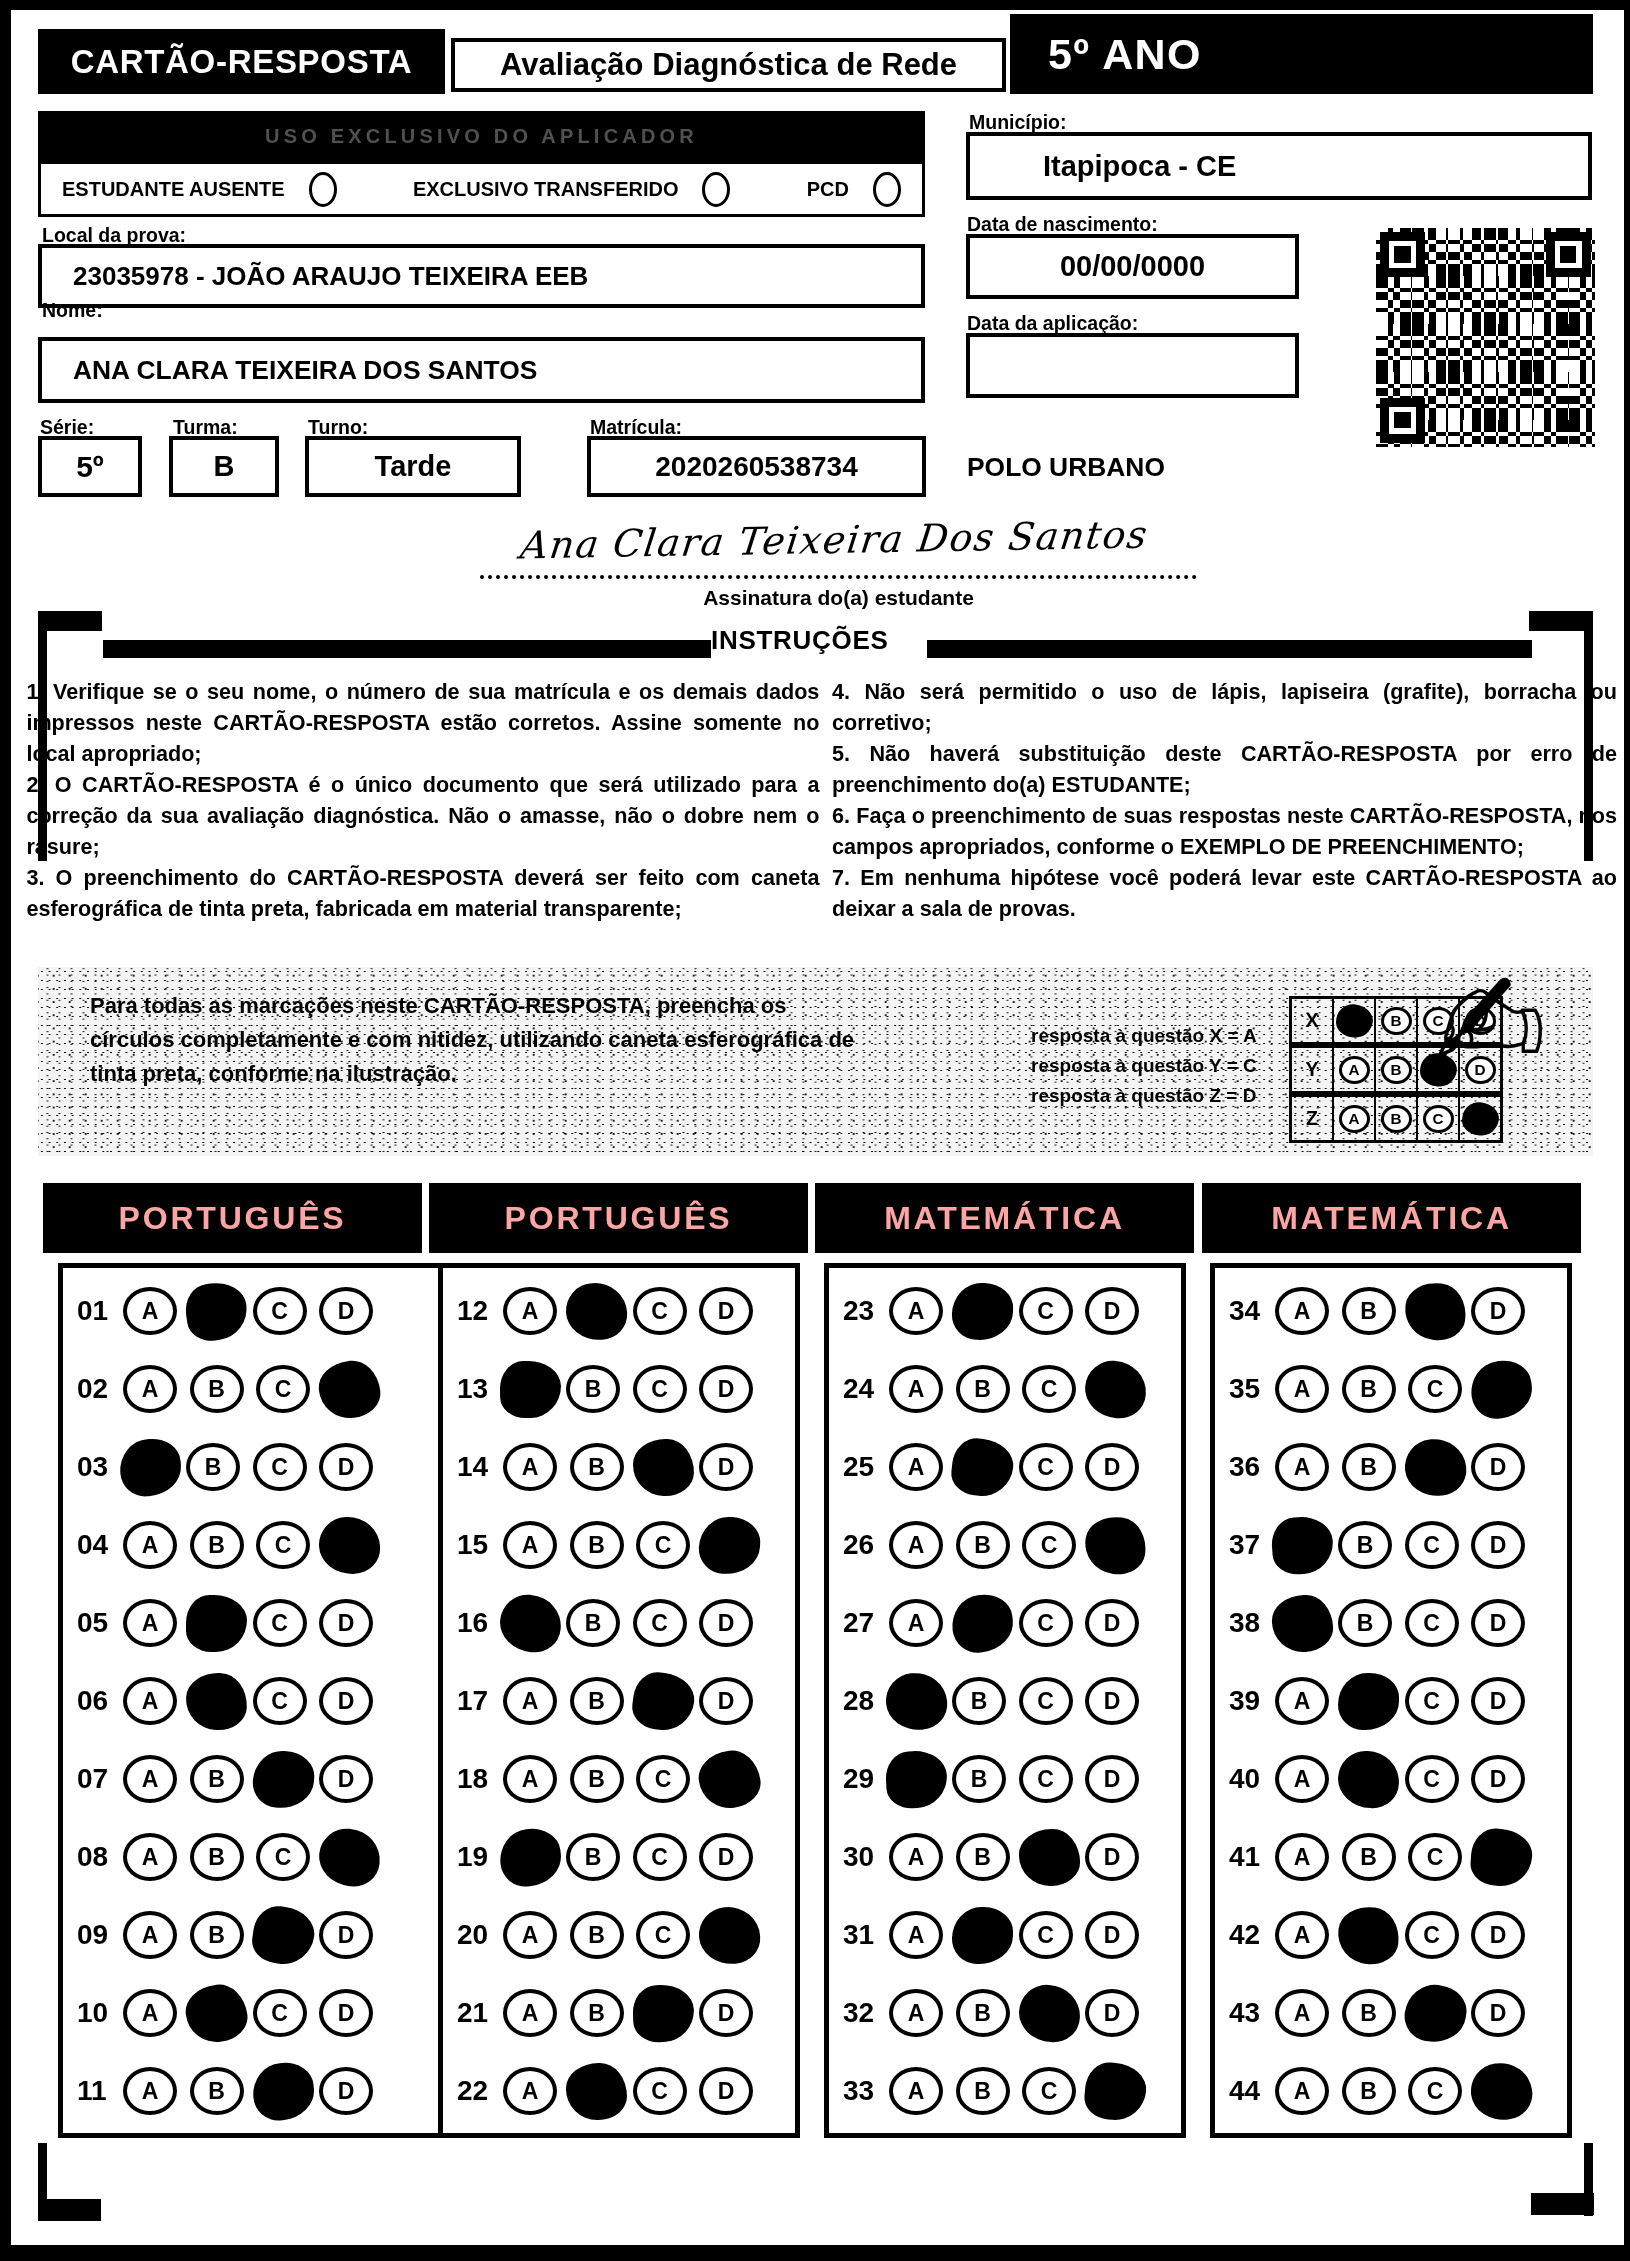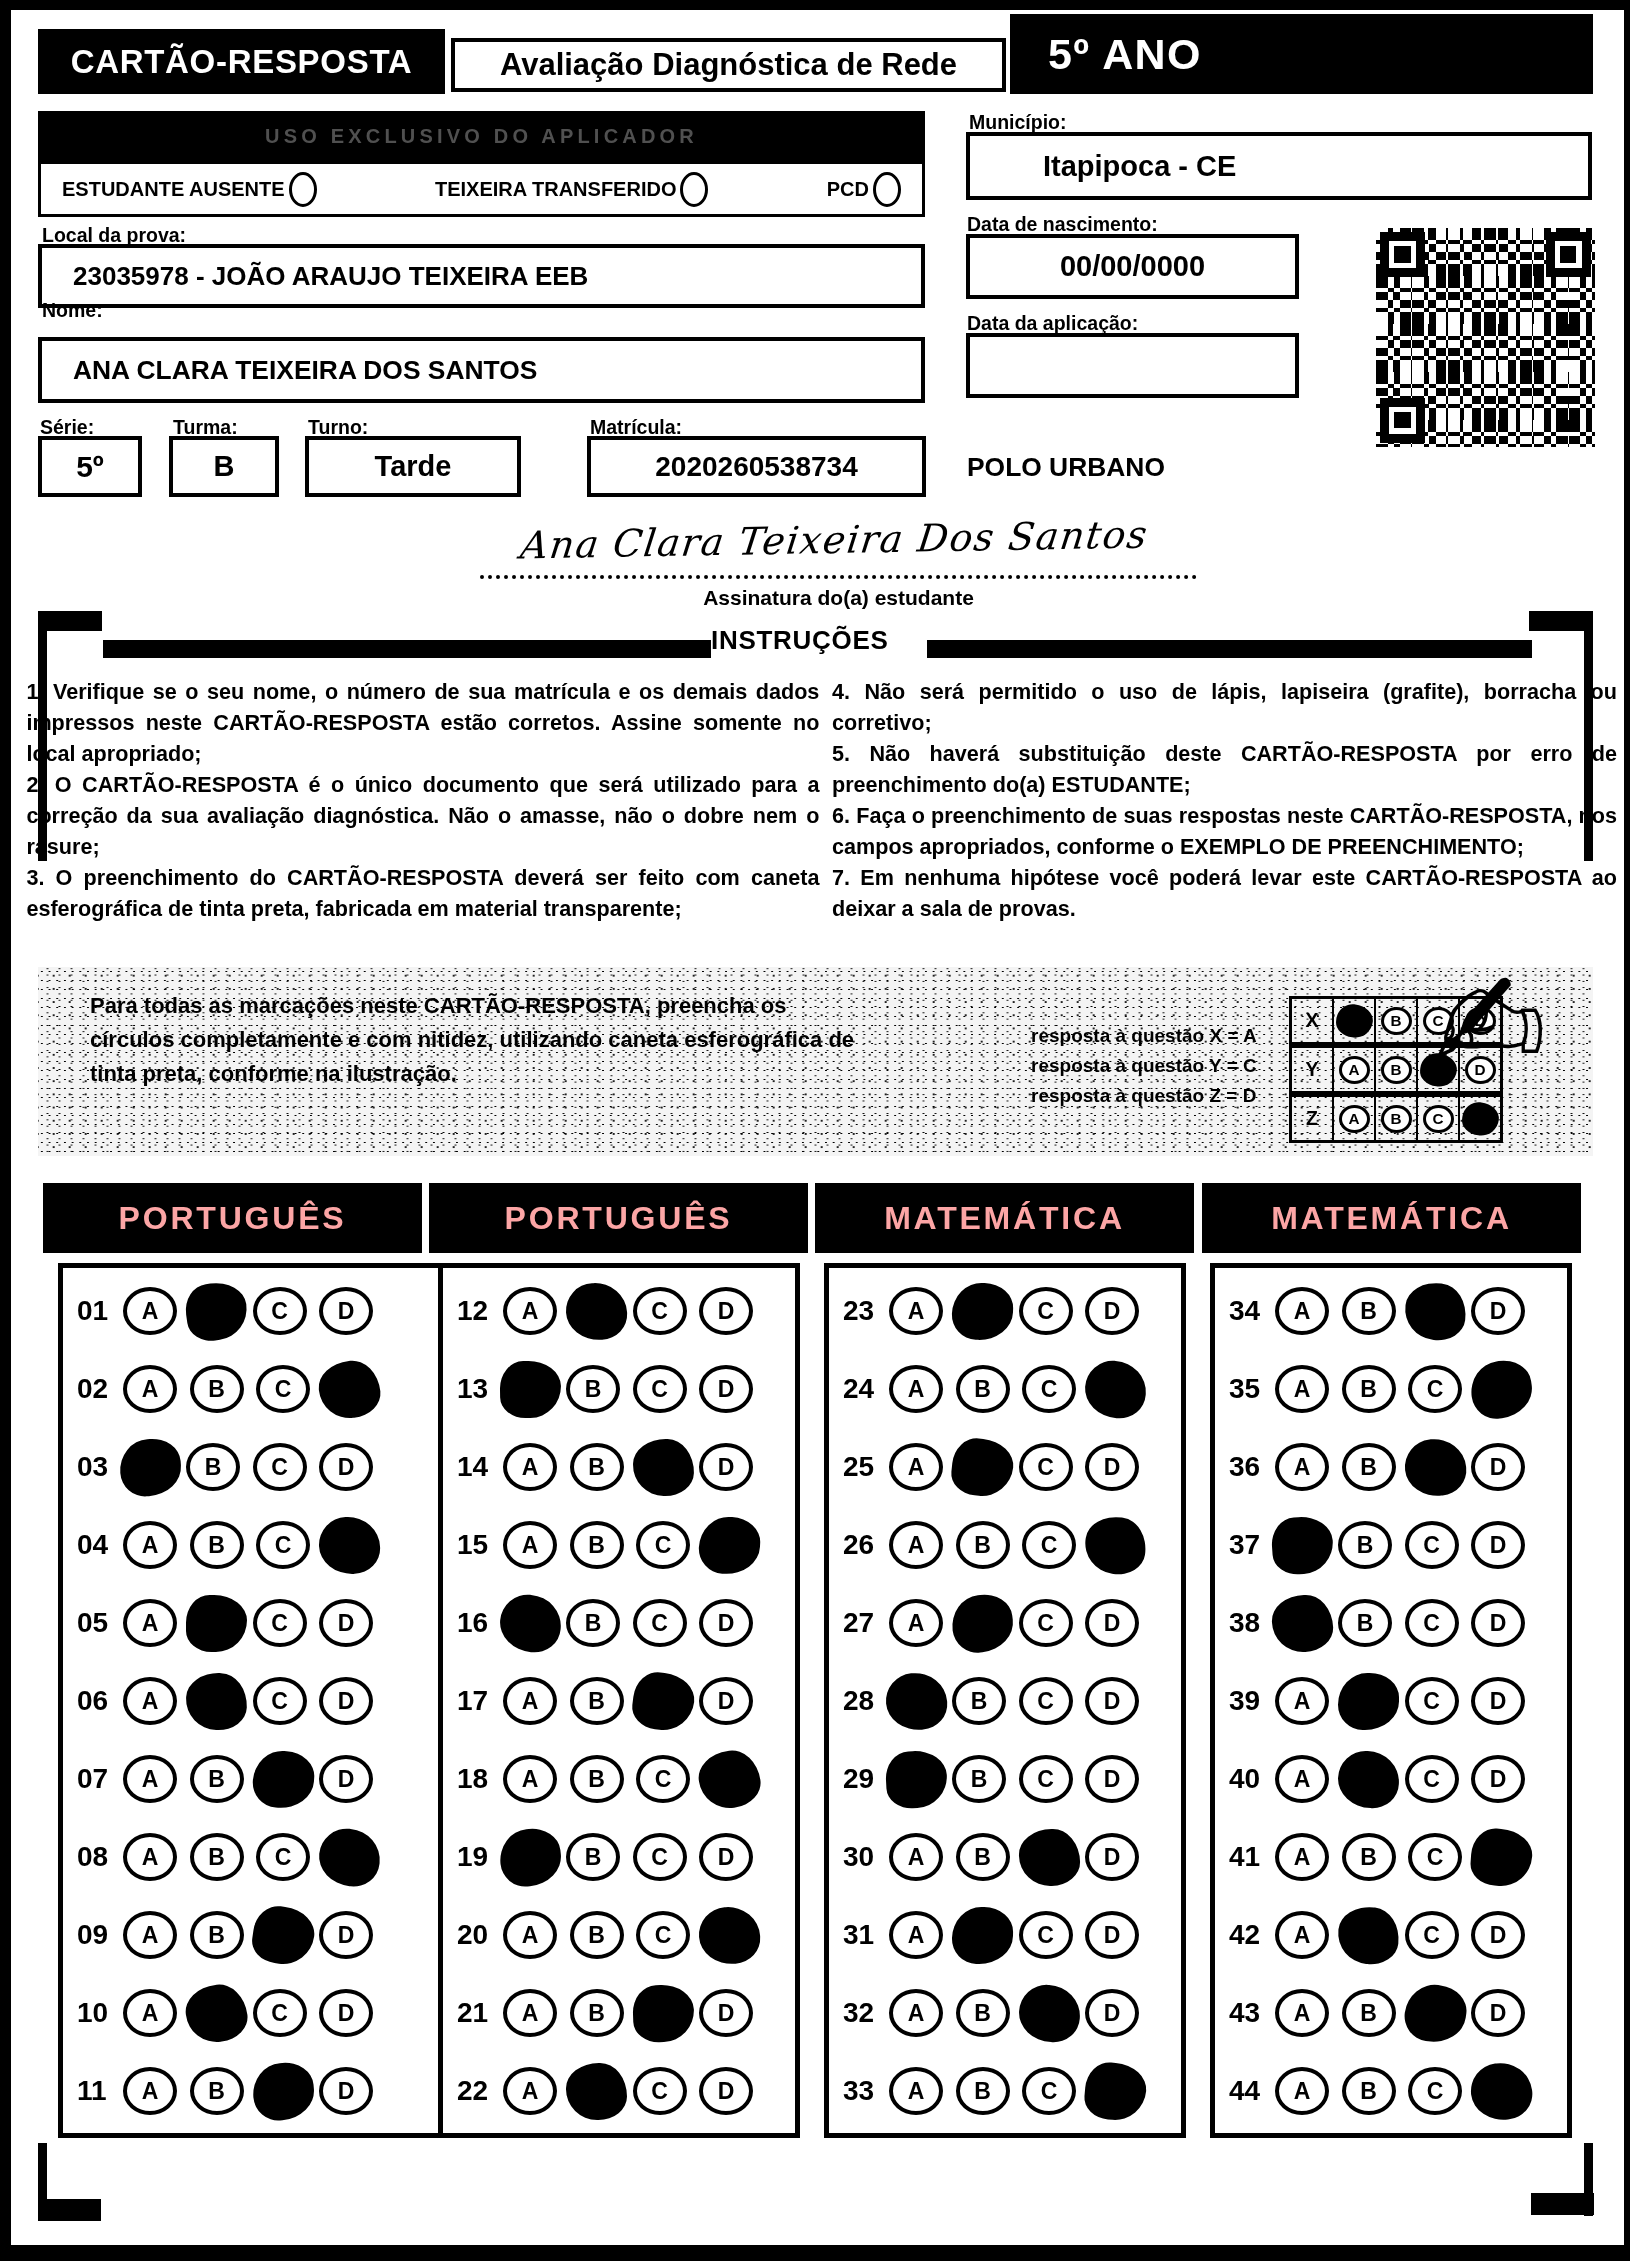--- a/index.html
+++ b/index.html
@@ -18,21 +18,21 @@
   .exam-title-box{left:451px;top:38px;width:547px;height:46px;border:4.9px solid #000;background:#fff;
     display:flex;align-items:center;justify-content:center;font-size:31px;font-weight:bold;}
   .ano-box{left:1010px;top:14px;width:583px;height:80px;background:#000;color:#fff;
     display:flex;align-items:center;font-size:43px;font-weight:bold;padding-left:38px;box-sizing:border-box;letter-spacing:1.4px;}
   
   .applicator-bar{left:38px;top:111px;width:887px;height:50px;background:#000;
     display:flex;align-items:center;justify-content:center;}
   .applicator-bar span{color:#6b6b6b;font-size:20px;font-weight:bold;letter-spacing:4.2px;opacity:.75;}
   .options-box{left:38px;top:161px;width:887px;height:56px;border:3.5px solid #000;box-sizing:border-box;
     display:flex;align-items:center;justify-content:space-between;padding:0 21px;}
-  .opt-item{display:flex;align-items:center;gap:4px;font-size:20px;font-weight:bold;}
+  .opt-item{display:flex;align-items:center;gap:24px;font-size:20px;font-weight:bold;}
   .oval{width:28px;height:35px;border:3.5px solid #000;border-radius:50%;background:#fff;box-sizing:border-box;}
   .fld-label{font-size:19.5px;font-weight:bold;}
   .fld-box{border:4.2px solid #000;box-sizing:border-box;background:#fff;display:flex;align-items:center;font-weight:bold;}
   
   .sig-line{left:480px;top:575px;width:717px;height:0;border-top:4.9px dotted #000;}
   .sig-text{left:445px;top:518px;width:779px;text-align:center;
     font-family:"DejaVu Serif",serif;font-style:italic;font-size:38px;transform:skewX(-8deg) rotate(-1deg);letter-spacing:1.4px;}
   .sig-label{left:480px;top:586px;width:717px;text-align:center;font-size:21px;font-weight:bold;}
   
   .mark{background:#000;}
@@ -91,21 +91,21 @@
 
 <div class="abs applicator-bar">
     <span>USO EXCLUSIVO DO APLICADOR</span>
   </div>
 <div class="abs options-box">
   <div class="opt-item">
     <span>ESTUDANTE AUSENTE</span>
     <span class="oval"></span>
   </div>
   <div class="opt-item">
-    <span>TEIXEIRA TRANSFERIDO</span>
+    <span>EXCLUSIVO TRANSFERIDO</span>
     <span class="oval"></span>
   </div>
   <div class="opt-item">
     <span>PCD</span>
     <span class="oval"></span>
   </div>
 </div>
 
 <div class="abs fld-label" style="left:42px;top:224px;">Local da prova:</div>
 <div class="abs fld-box" style="left:38px;top:244px;width:887px;height:64px;font-size:26px;padding-left:31px;">

